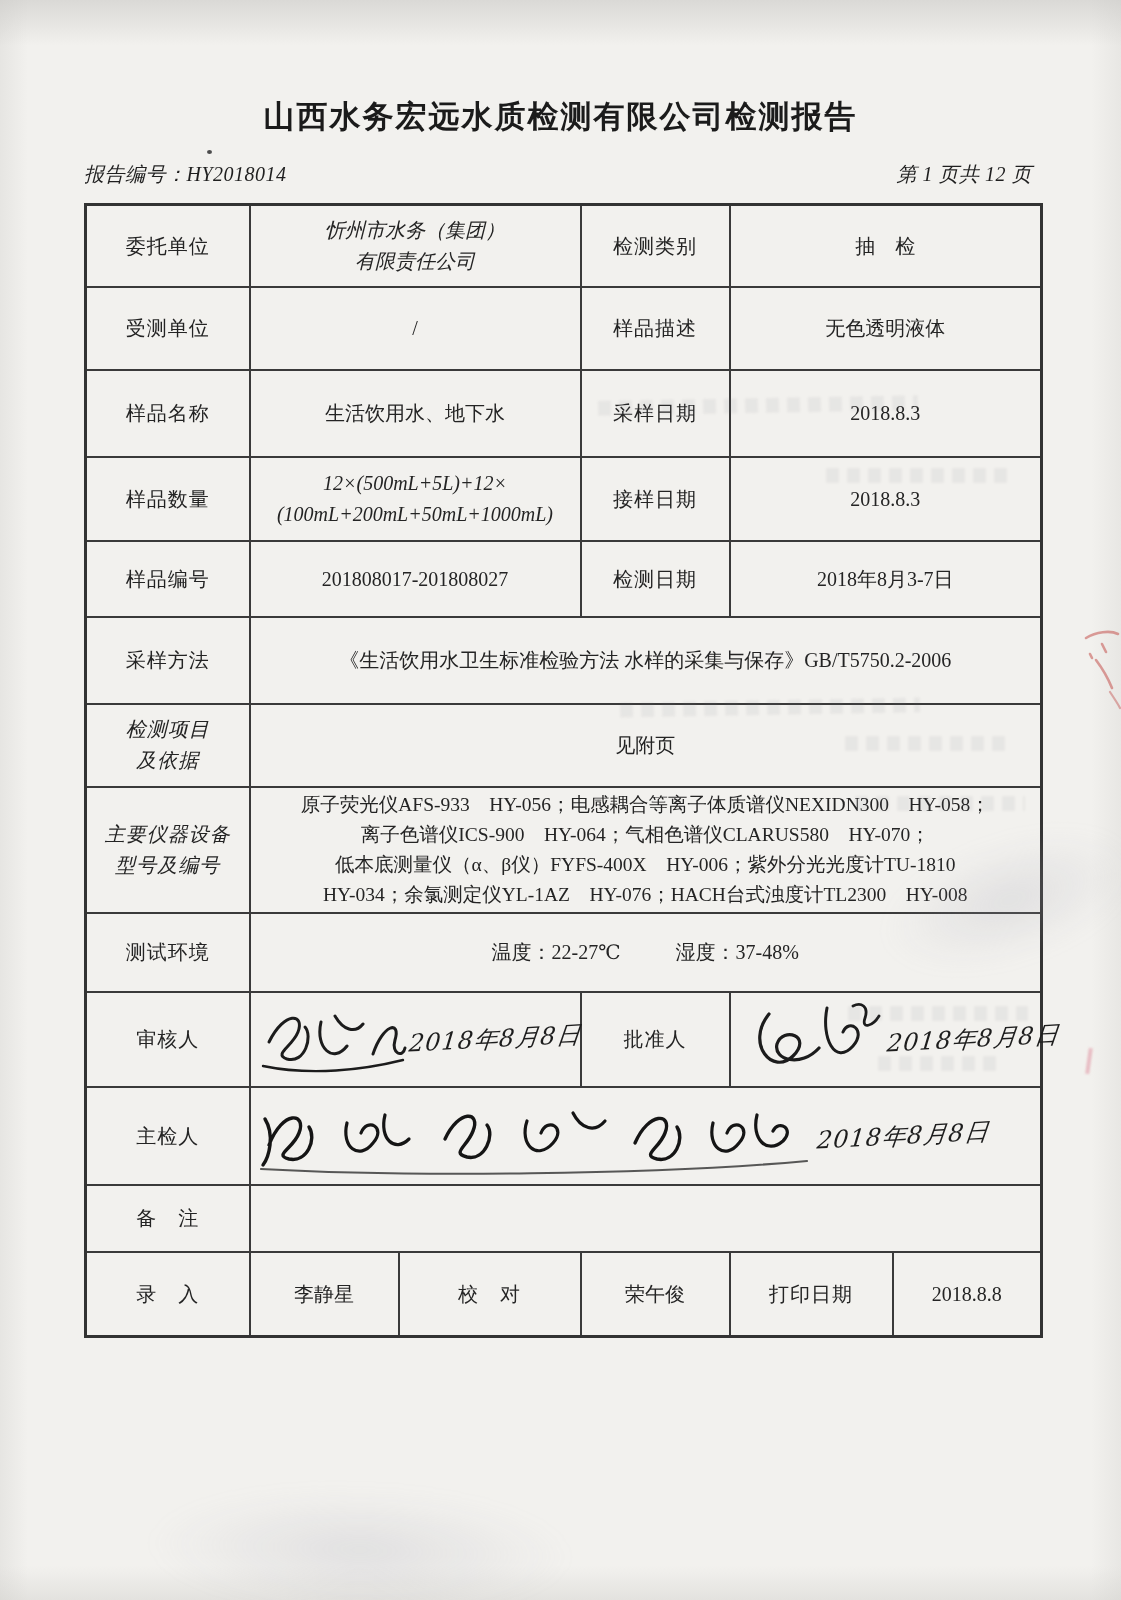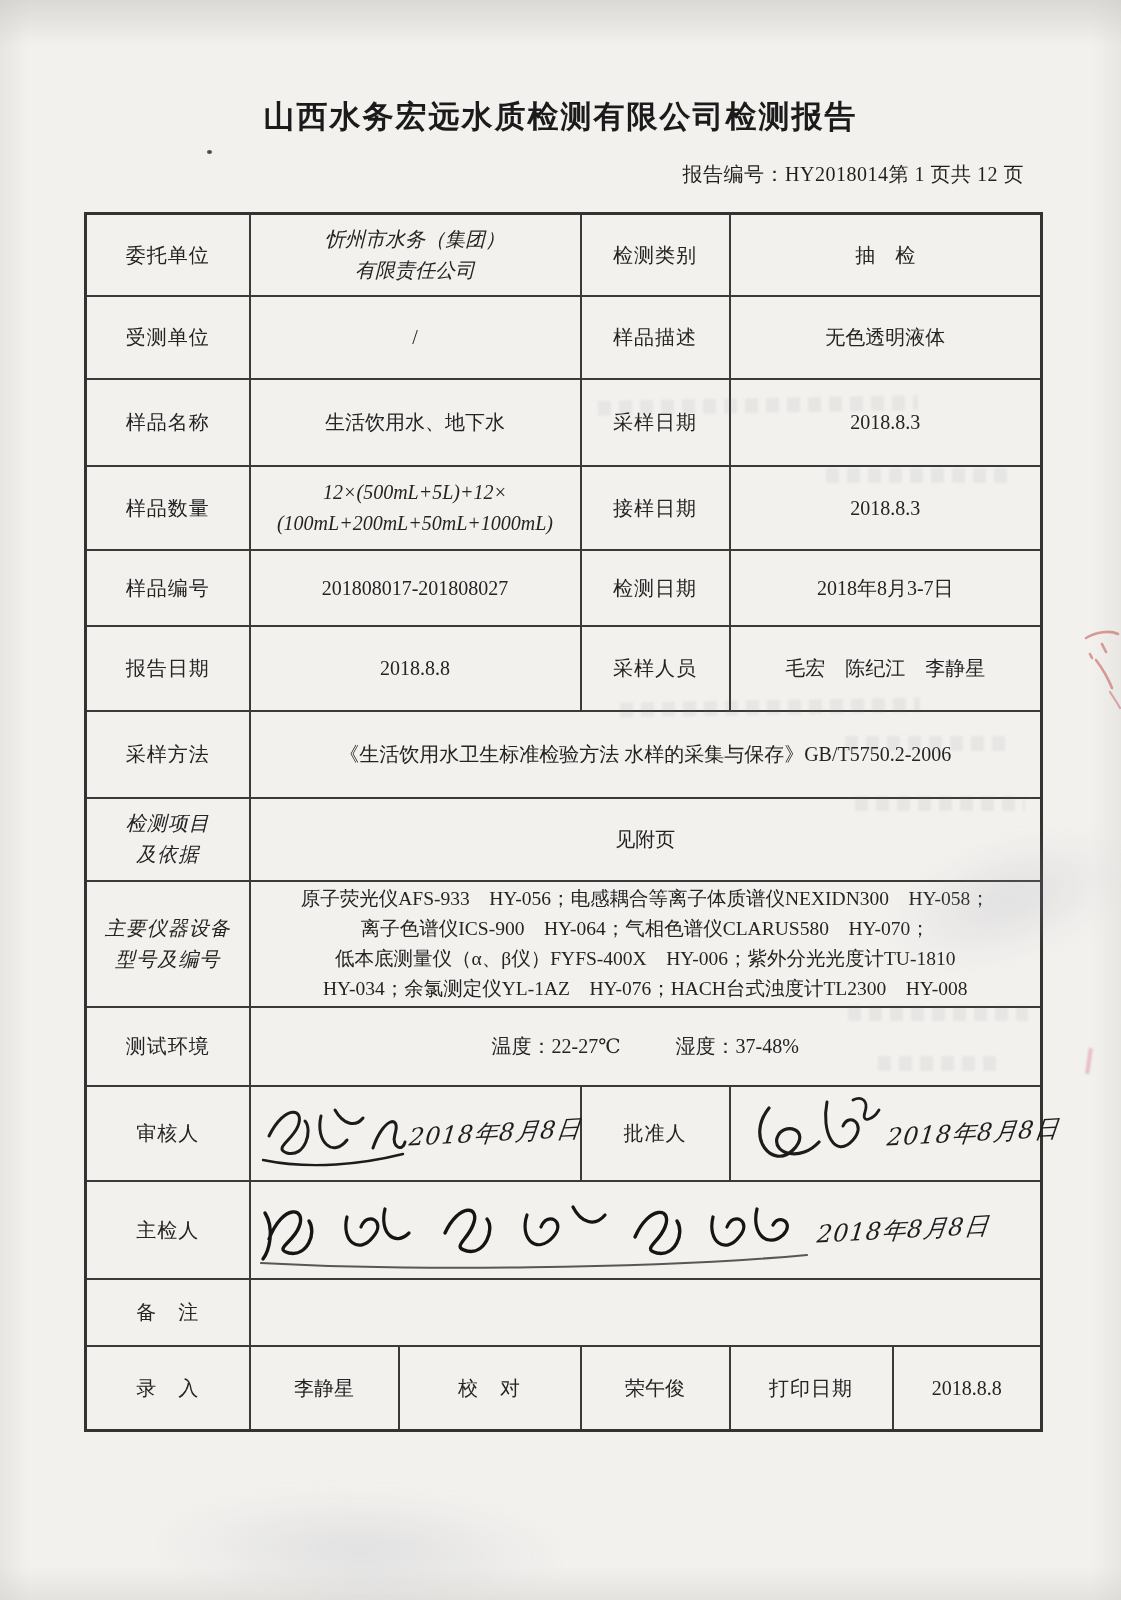--- a/index.html
+++ b/index.html
@@ -13,26 +13,26 @@
       linear-gradient(90deg, rgba(208,207,204,.35), rgba(242,241,238,0) 28px),
       linear-gradient(270deg, rgba(208,207,204,.30), rgba(242,241,238,0) 30px),
       #f2f1ee;
   }
   .title{
     position:absolute;top:96px;left:0;width:100%;margin:0;text-align:center;
     font-family:"Liberation Sans","DejaVu Sans",sans-serif;
     font-size:31px;font-weight:700;letter-spacing:2px;color:#1b1b1b;
   }
   .meta{
-    position:absolute;top:161px;left:76px;width:948px;
-    display:flex;justify-content:flex-end;
-    font-size:20px;color:#1f1f1f;letter-spacing:.5px;
+    position:absolute;top:161px;left:84px;width:948px;
+    display:flex;justify-content:space-between;
+    font-size:20px;color:#1f1f1f;letter-spacing:.5px;font-style:italic;
   }
   table.form{
-    position:absolute;left:84px;top:212px;width:956px;
+    position:absolute;left:84px;top:203px;width:956px;
     border-collapse:collapse;table-layout:fixed;
     border:3px solid #333;
     padding-left:12px;
   }
   table.form td{
     border:2px solid #3a3a3a;
     text-align:center;vertical-align:middle;
     font-size:20px;line-height:28px;color:#242424;
     padding:2px 4px;overflow:visible;
   }
@@ -122,26 +122,20 @@
       <td colspan="2">2018.8.3</td>
     </tr>
 
     <tr style="height:76px">
       <td class="lbl">样品编号</td>
       <td colspan="2">201808017-201808027</td>
       <td class="lbl">检测日期</td>
       <td colspan="2">2018年8月3-7日</td>
     </tr>
 
-    <tr style="height:85px">
-      <td class="lbl">报告日期</td>
-      <td colspan="2">2018.8.8</td>
-      <td class="lbl">采样人员</td>
-      <td colspan="2">毛宏　陈纪江　李静星</td>
-    </tr>
 
     <tr style="height:87px">
       <td class="lbl">采样方法</td>
       <td colspan="5">《生活饮用水卫生标准检验方法 水样的采集与保存》GB/T5750.2-2006</td>
     </tr>
 
     <tr style="height:83px">
       <td class="lbl v2">
         <div>检测项目</div>
         <div>及依据</div>

